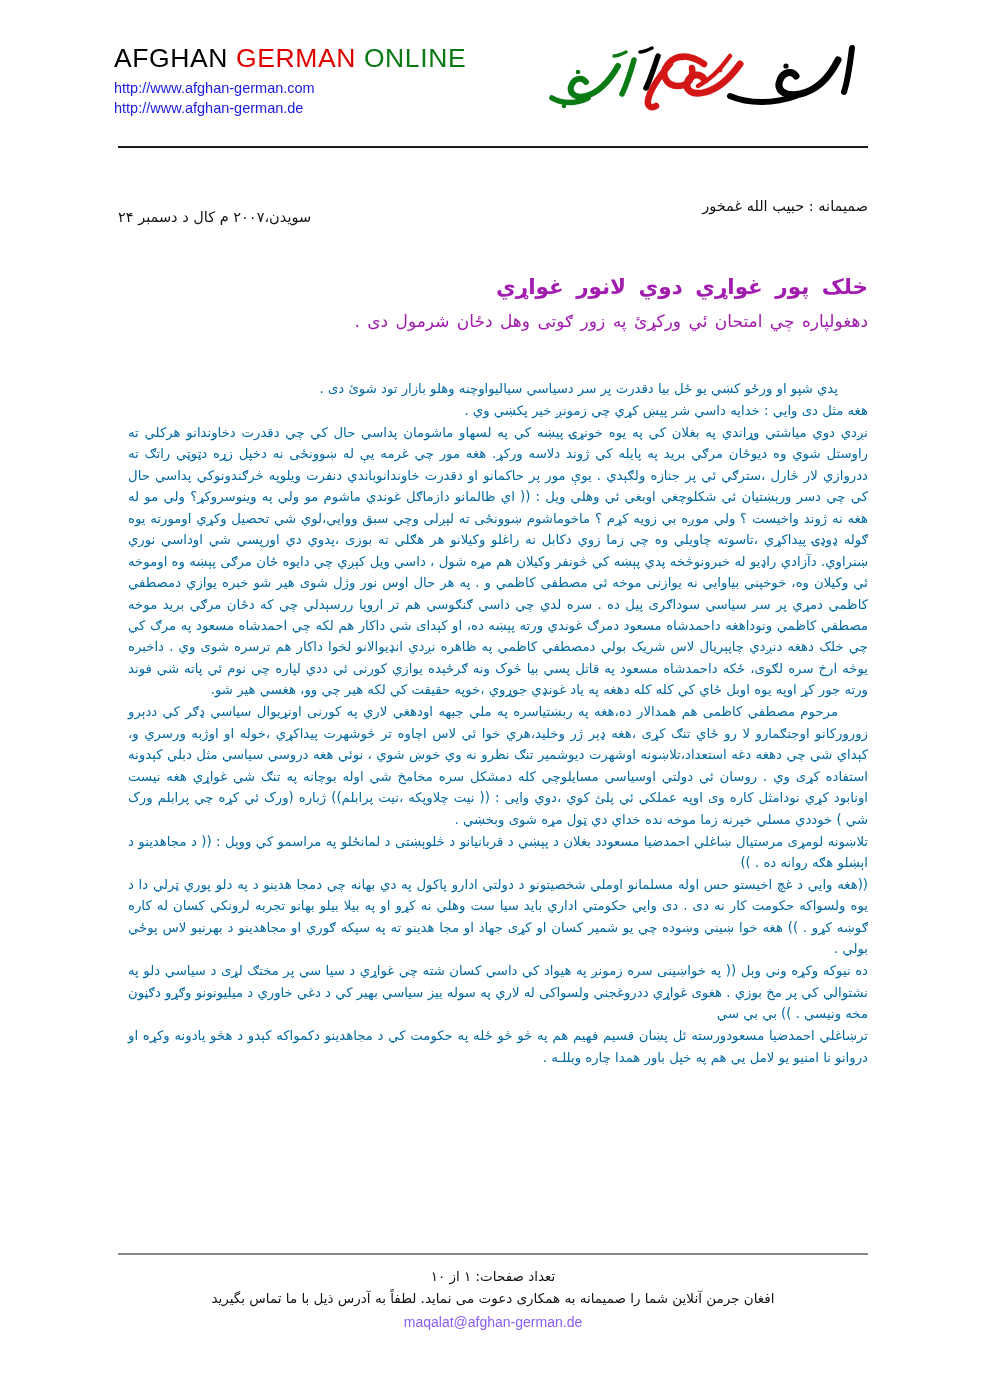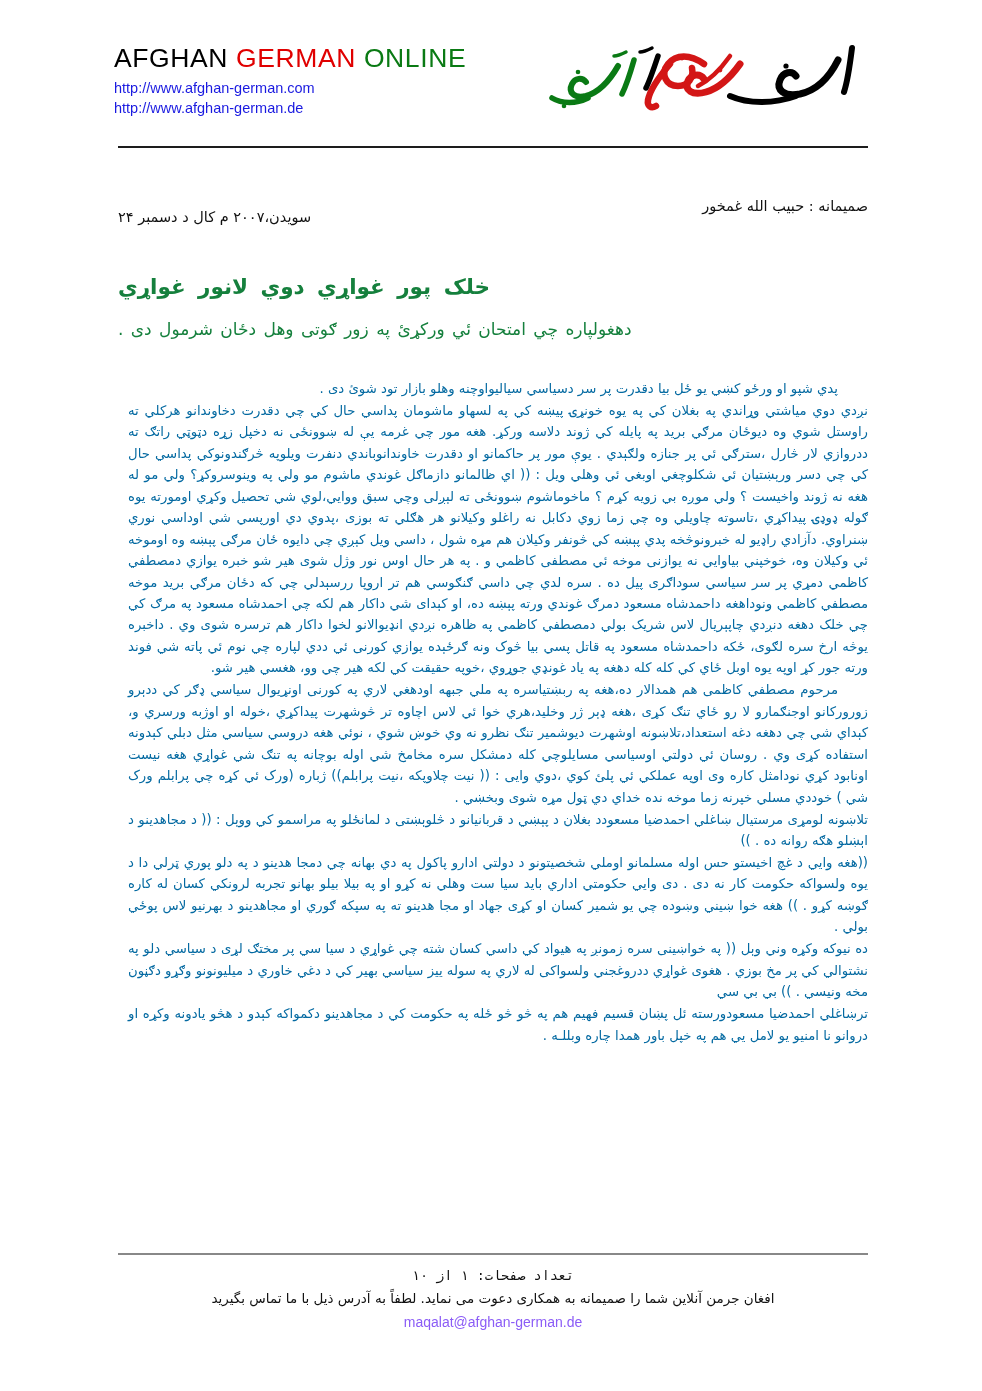--- a/index.html
+++ b/index.html
@@ -96,36 +96,36 @@
   }
   .byline .author { order: 0; }
   .byline .place  { order: 1; margin-top: 11px; }
 
   
   .titles {
     position: absolute;
     left: 118px;
     right: 114px;
     top: 272px;
-    text-align: left;
-    direction: rtl;
-    color: #15803d;
+    text-align: right;
+    direction: rtl;
+    color: #a21caf;
   }
   .doc-title {
     font-size: 21.5px;
     font-weight: bold;
     letter-spacing: 0.5px;
     line-height: 1.35;
     word-spacing: 5px;
   }
   .doc-subtitle {
     font-size: 17px;
     font-weight: normal;
     line-height: 1.45;
-    margin-top: 16px;
+    margin-top: 8px;
     word-spacing: 2px;
   }
 
   
   .article {
     position: absolute;
     left: 128px;
     right: 114px;
     top: 378px;
     direction: rtl;
@@ -159,21 +159,21 @@
     left: 118px;
     right: 114px;
     top: 1266px;
     direction: rtl;
     text-align: center;
     font-family: "DejaVu Sans", sans-serif;
     font-size: 13.5px;
     color: #111111;
     line-height: 1.62;
   }
-  .footer .pagecount { display: block; font-family: Liberation Mono, monospace; }
+  .footer .pagecount { display: block; }
   .footer .invite { display: block; }
   .footer .mail {
     display: block;
     direction: ltr;
     color: #8b5cf6;
     font-family: "Liberation Sans", sans-serif;
     font-size: 14px;
     margin-top: 1px;
     text-decoration: none;
   }
@@ -235,20 +235,21 @@
     <span class="place">سويدن،۲۰۰۷ م کال د دسمبر ۲۴</span>
   </div>
 
   <div class="titles">
     <div class="doc-title">خلک پور غواړي دوي لانور غواړي</div>
     <div class="doc-subtitle">دهغولپاره چي امتحان ئي ورکړئ په زور ګوتی وهل دځان شرمول دی .</div>
   </div>
 
   <div class="article">
     <p class="indent">پدي شپو او ورځو کښي يو ځل بيا دقدرت پر سر دسياسي سيالیواوچنه وهلو بازار تود شوئ دی .</p>
+    <p>هغه مثل دی وايي : خدايه داسي شر پيښ کړي چي زمونږ خير پکښي وي .</p>
     <p>نږدي دوي مياشتي وړاندي په بغلان کي په يوه خونړۍ پيښه کي په لسهاو ماشومان پداسي حال کي چي دقدرت دخاوندانو هرکلي ته راوستل شوي وه ديوځان مرګي بريد په پايله کي ژوند دلاسه ورکړ. هغه مور چي غرمه یې له ښوونځی نه دخپل زړه دټوټي راتګ ته ددروازي لار څارل ،سترګي ئي پر جنازه ولګېدي . يوې مور پر حاکمانو او دقدرت خاوندانوباندي دنفرت ويلوپه څرګندونوکي پداسي حال کي چي دسر ورېښتيان ئي شکلوچغي اوبغي ئي وهلي ويل : (( اي ظالمانو دازماګل غوندي ماشوم مو ولي په وينوسروکړ؟ ولي مو له هغه نه ژوند واخيست ؟ ولي موږه بي زويه کړم ؟ ماخوماشوم ښوونځی ته لېږلی وچي سبق ووايي،لوي شي تحصيل وکړي اومورته يوه ګوله ډوډۍ پيداکړي ،تاسوته چاويلي وه چي زما زوي دکابل نه راغلو وکيلانو هر هګلي ته بوزی ،پدوي دي اورپسي شي اوداسي نوري ښنراوي. دآزادي راډيو له خبرونوڅخه پدي پېښه کي څونفر وکيلان هم مړه شول ، داسي ويل کېږي چي دايوه ځان مرګی پېښه وه اوموخه ئي وکيلان وه، خوخپني بياوايي نه يوازنی موخه ئي مصطفی کاظمي و . په هر حال اوس نور وژل شوی هير شو خبره يوازي دمصطفي کاظمي دمړي پر سر سياسي سوداګری پيل ده . سره لدي چي داسي ګنګوسي هم تر اروپا ررسېدلي چي که دځان مرګي بريد موخه مصطفي کاظمي ونوداهغه داحمدشاه مسعود دمرګ غوندي ورته پېښه ده، او کېدای شي داکار هم لکه چي احمدشاه مسعود په مرګ کي چي خلک دهغه دنږدي چاپېريال لاس شريک بولي دمصطفي کاظمي په ظاهره نږدي انډيوالانو لخوا داکار هم ترسره شوی وي . داخبره يوڅه ارخ سره لګوی، ځکه داحمدشاه مسعود په قاتل پسي بيا څوک ونه ګرځېده يوازي کورنی ئي ددي لپاره چي نوم ئي پاته شي فوند ورته جور کړ اوپه يوه اوبل ځاي کي کله کله دهغه په ياد غونډي جوړوي ،خوپه حقيقت کي لکه هير چي وو، هغسي هير شو.</p>
     <p class="indent">مرحوم مصطفي کاظمی هم همدالار ده،هغه په ربښتياسره په ملي جبهه اودهغي لاري په کورنی اونړيوال سياسي ډګر کي ددېرو زورورکانو اوجنګمارو لا رو ځاي تنګ کړی ،هغه ډېر ژر وخليد،هري خوا ئي لاس اچاوه تر څوشهرت پيداکړي ،خوله او اوژبه ورسري و، کېداي شي چي دهغه دغه استعداد،تلاښونه اوشهرت ديوشمير تنګ نظرو نه وي خوښ شوي ، نوئي هغه دروسي سياسي مثل دبلي کېدونه استفاده کړی وي . روسان ئي دولتي اوسياسي مسايلوچي کله دمشکل سره مخامخ شي اوله بوچانه په تنګ شي غواړي هغه نيست اونابود کړي نودامثل کاره وی اوپه عملکي ئي پلئ کوي ،دوي وايی : (( نيت چلاوپکه ،نيت پرابلم)) ژباره (ورک ئي کړه چي پرابلم ورک شي ) خوددي مسلي خپرنه زما موخه نده خداي دي ټول مړه شوی وبخښي .</p>
     <p>تلاښونه لومړی مرستيال ښاغلي احمدضيا مسعودد بغلان د پېښي د قربانيانو د څلوېښتی د لمانځلو په مراسمو کي ووېل : (( د مجاهدينو د اېښلو هګه روانه ده . ))</p>
     <p>((هغه وايي د غچ اخيستو حس اوله مسلمانو اوملي شخصيتونو د دولتي ادارو پاکول په دي بهانه چي دمجا هدينو د په دلو پوري ټرلي دا د يوه ولسواکه حکومت کار نه دی . دی وايي حکومتي اداري بايد سيا ست وهلي نه کړو او په بيلا بيلو بهانو تجربه لرونکي کسان له کاره ګوښه کړو . )) هغه خوا ښيني وښوده چي يو شمير کسان او کړی جهاد او مجا هدينو ته په سپکه ګوري او مجاهدينو د بهرنيو لاس پوځي بولي .</p>
     <p>ده نيوکه وکړه وني وېل (( په خواښينی سره زمونږ په هيواد کي داسي کسان شته چي غواړي د سيا سي پر مختګ لړی د سياسي دلو په نشتوالي کي پر مخ بوزي . هغوی غواړي ددروغجني ولسواکی له لاري په سوله ييز سياسي بهير کي د دغي خاوري د ميليونونو وګړو دګڼون مخه ونيسي . )) بي بي سي</p>
     <p>ترښاغلي احمدضيا مسعودورسته ئل پښان قسيم فهيم هم په څو څو ځله په حکومت کي د مجاهدينو دکمواکه کېدو د هڅو يادونه وکړه او دروانو نا امنيو يو لامل يي هم په خپل باور همدا چاره وبللـه .</p>
   </div>
 
   <div class="rule-bottom"></div>
   <div class="footer">

